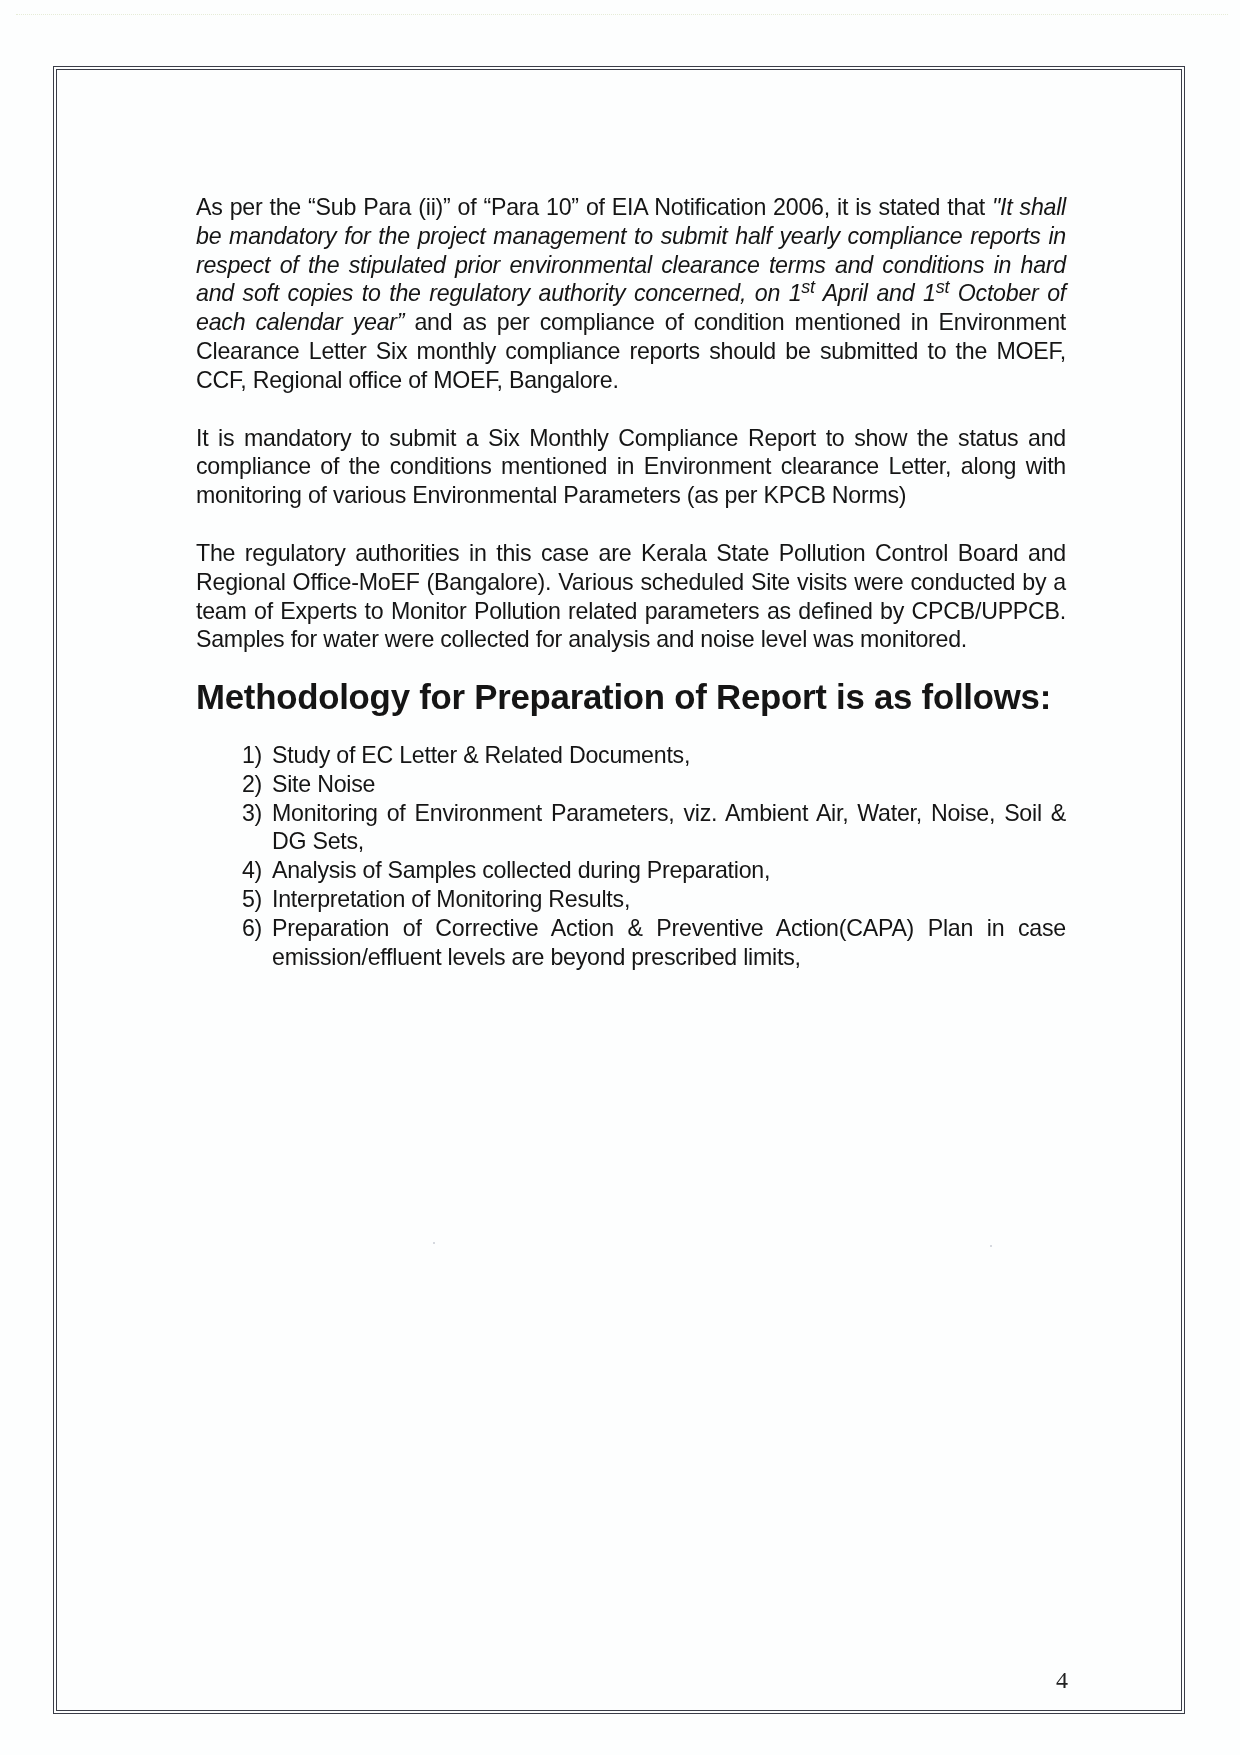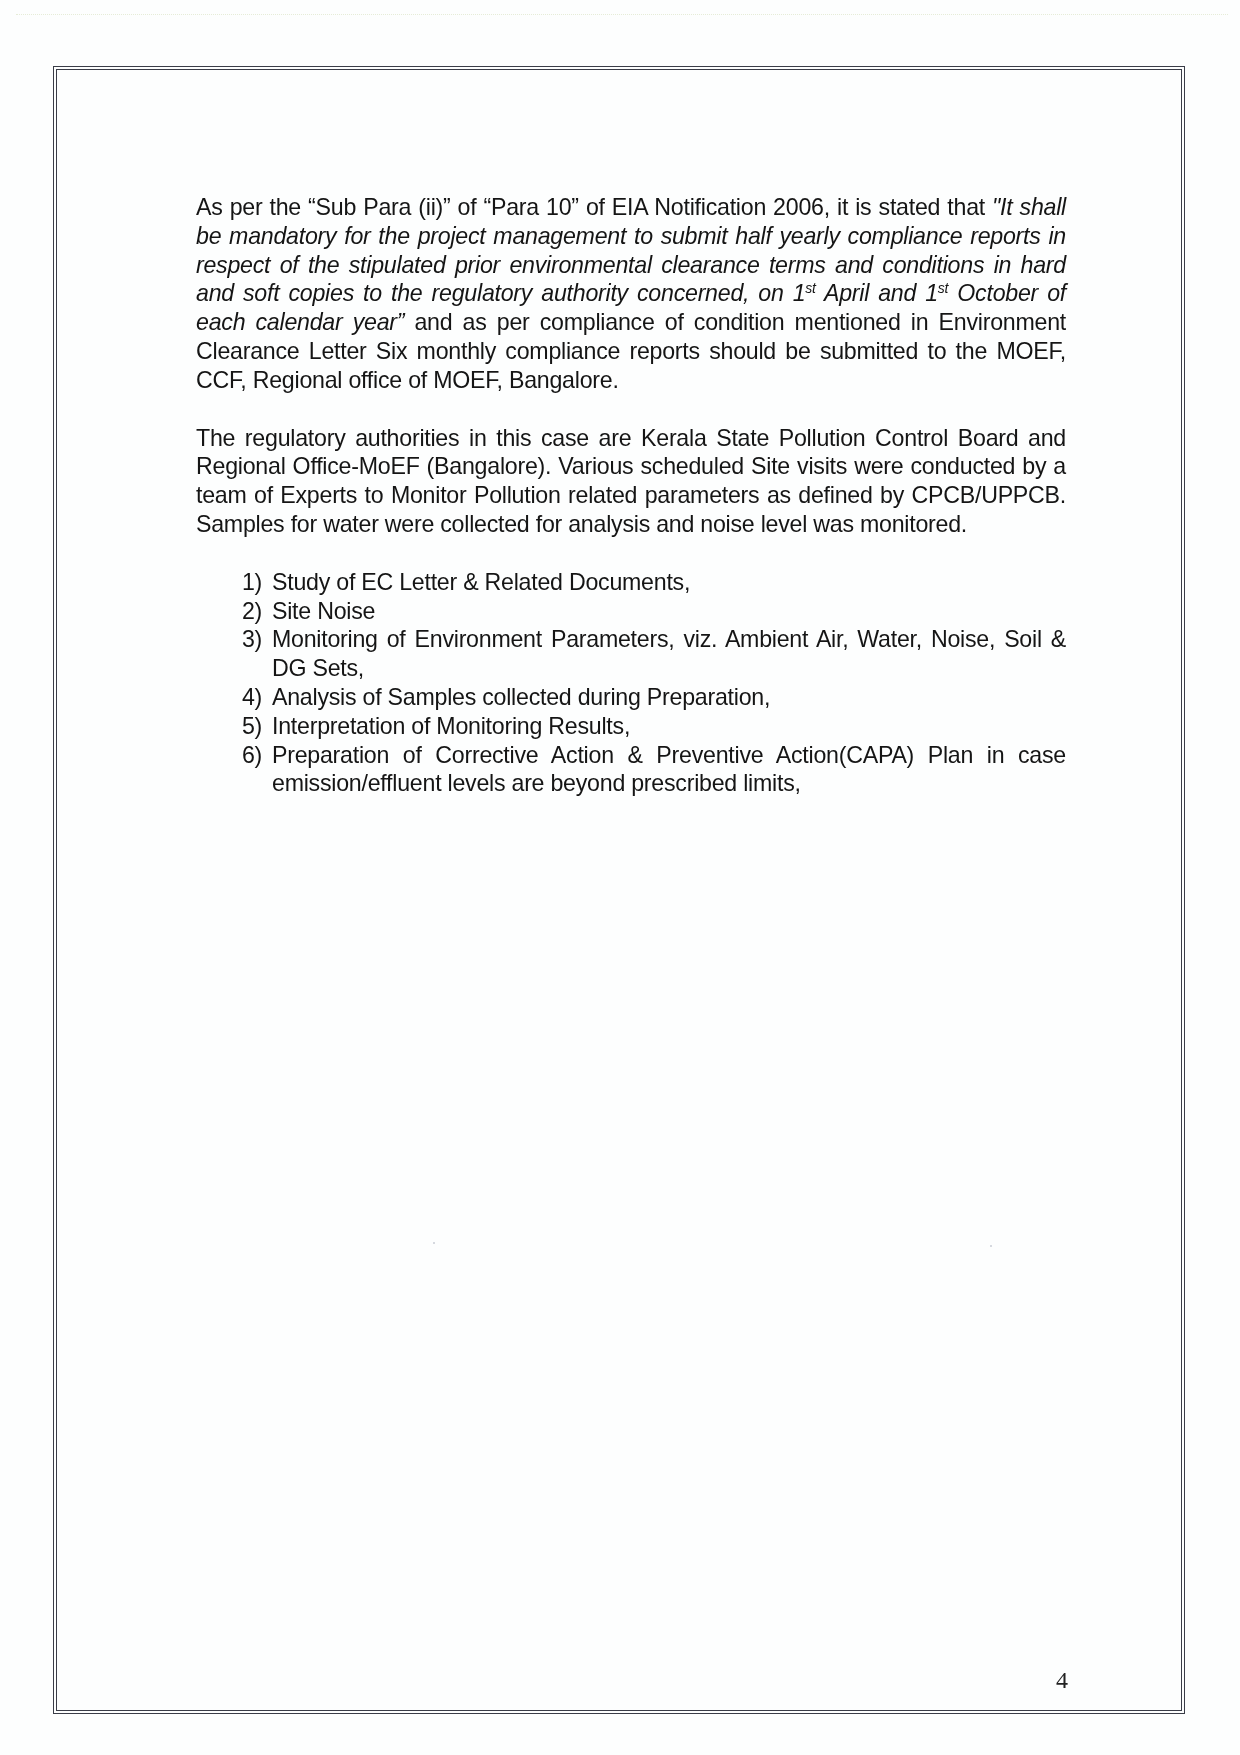--- a/index.html
+++ b/index.html
@@ -46,21 +46,21 @@
       margin: 0 0 29px 0;
       font-size: 23.2px;
       line-height: 28.8px;
     }
     .para {
       margin: 0 0 29px 0;
       text-align: justify;
     }
     .para .it { font-style: italic; }
     .para sup {
-      font-size: 14px;
+      font-size: 18px;
       line-height: 0;
       vertical-align: 8px;
     }
     .method-heading {
       font-weight: bold;
       margin: 0 0 29px 0;
     }
     .method-list {
       margin: 0;
       padding: 0;
@@ -106,24 +106,26 @@
 
 <span class="speck" style="left:852px;top:497px;"></span>
 <span class="speck" style="left:433px;top:1242px;"></span>
 <span class="speck" style="left:990px;top:1245px;"></span>
 
 <div class="content">
 
 
   <p class="para"><span>As per the “Sub Para (ii)” of “Para 10” of EIA Notification 2006, it is stated that </span><span class="it"><span>"It shall be mandatory for the project management to submit half yearly compliance reports in respect of the stipulated prior environmental clearance terms and conditions in hard and soft copies to the regulatory authority concerned, on 1</span><sup>st</sup><span> April and 1</span><sup>st</sup><span> October of each calendar year”</span></span><span> and as per compliance of condition mentioned  in Environment Clearance Letter Six monthly compliance reports should be submitted to the MOEF, CCF, Regional office of MOEF, Bangalore.</span></p>
 
+  <p class="para">It is mandatory to submit a Six Monthly Compliance Report to show the status and compliance of the conditions mentioned in Environment clearance Letter, along with monitoring of various Environmental Parameters (as per KPCB Norms)</p>
 
   <p class="para">The regulatory authorities in this case are Kerala State Pollution Control Board and Regional Office-MoEF (Bangalore). Various scheduled Site visits were conducted by a team of Experts to Monitor Pollution related parameters as defined by CPCB/UPPCB. Samples for water were collected for analysis and noise level was monitored.</p>
 
 
+  <h2 class="method-heading">Methodology for Preparation of Report is as follows:</h2>
 
   <ol class="method-list">
     <li>
       <span class="num">1)</span>
       <span class="txt">Study of EC Letter &amp; Related Documents,</span>
     </li>
     <li>
       <span class="num">2)</span>
       <span class="txt">Site Noise</span>
     </li>

